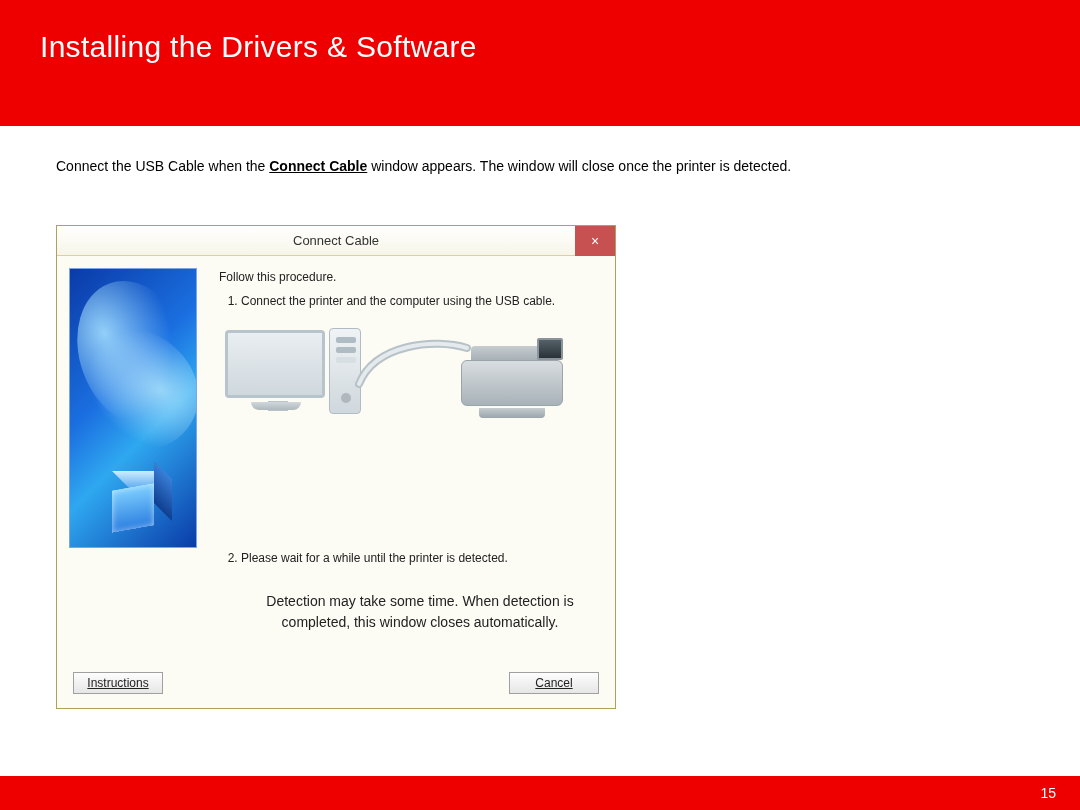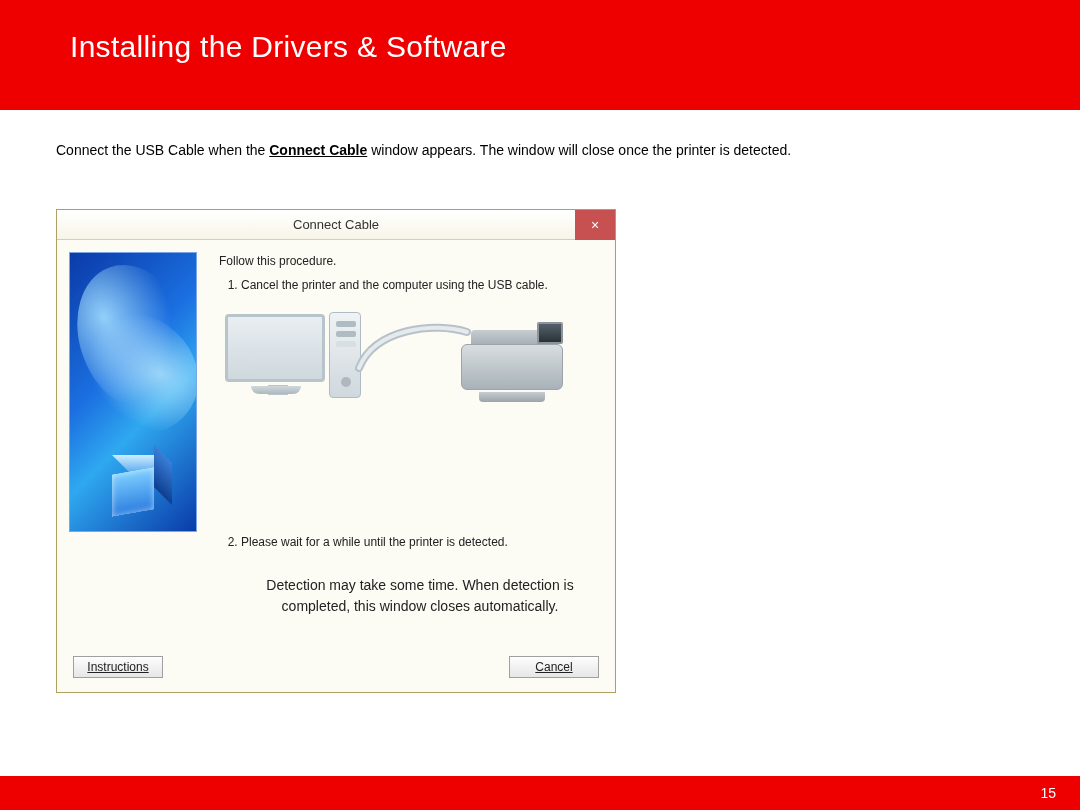--- a/index.html
+++ b/index.html
@@ -1,18 +1,18 @@
 <!DOCTYPE html>
 <html><head>
 <meta charset="utf-8">
 <style>
   * { box-sizing: border-box; margin: 0; padding: 0; }
   html, body { width: 1080px; height: 810px; font-family: "Segoe UI", Arial, sans-serif; background: #fff; }
   .page { width: 1080px; height: 810px; position: relative; background: #fff; }
-  .header { background: #ee0000; height: 110px; width: 100%; padding: 30px 56px 0 70px; }
+  .header { background: #ee0000; height: 126px; width: 100%; padding: 30px 56px 0 40px; }
   .header h1 { color: #fff; font-weight: 400; font-size: 30px; letter-spacing: 0.3px; }
   .body { padding: 30px 56px 0 56px; }
   .body p.instr { font-size: 14px; line-height: 1.5; color: #000; }
   .body p.instr .bold { font-weight: 700; text-decoration: underline; }
   .dialog-wrap { margin-top: 48px; }
   .dialog { width: 560px; border: 1px solid #b0a060; background: #fcfbf4; font-size: 12px; color: #222; }
   .titlebar { height: 30px; background: linear-gradient(#fff,#f7f5e8); border-bottom: 1px solid #d8d0a8; display: flex; align-items: center; justify-content: center; position: relative; }
   .titlebar-title { font-size: 13px; color: #333; }
   .close-btn { position: absolute; right: 0; top: 0; width: 40px; height: 30px; background: #c75050; color: #fff; display: flex; align-items: center; justify-content: center; font-size: 14px; cursor: pointer; font-family: Arial, sans-serif; }
   .dialog-body { display: flex; min-height: 410px; }
@@ -81,21 +81,21 @@
               <div class="swirl"></div>
               <div class="swirl2"></div>
               <div class="cube">
                   <span></span>
                 </div>
             </div>
           </div>
           <div class="content">
             <div class="lead">Follow this procedure.</div>
             <ol>
-              <li>Cancel the printer and the computer using the USB cable.</li>
+              <li>Connect the printer and the computer using the USB cable.</li>
             </ol>
             <div class="illus">
               <div class="monitor"></div>
               <div class="mon-base"></div>
               <div class="tower"></div>
               <div class="cable">
                 <svg viewBox="0 0 120 60">
                     <path d="M4 50 C 20 10, 80 4, 112 14" stroke="#b7c2c8" stroke-width="8" fill="none" stroke-linecap="round"></path>
                     <path d="M4 50 C 20 10, 80 4, 112 14" stroke="#e4eaed" stroke-width="4" fill="none" stroke-linecap="round"></path>
                   </svg>

